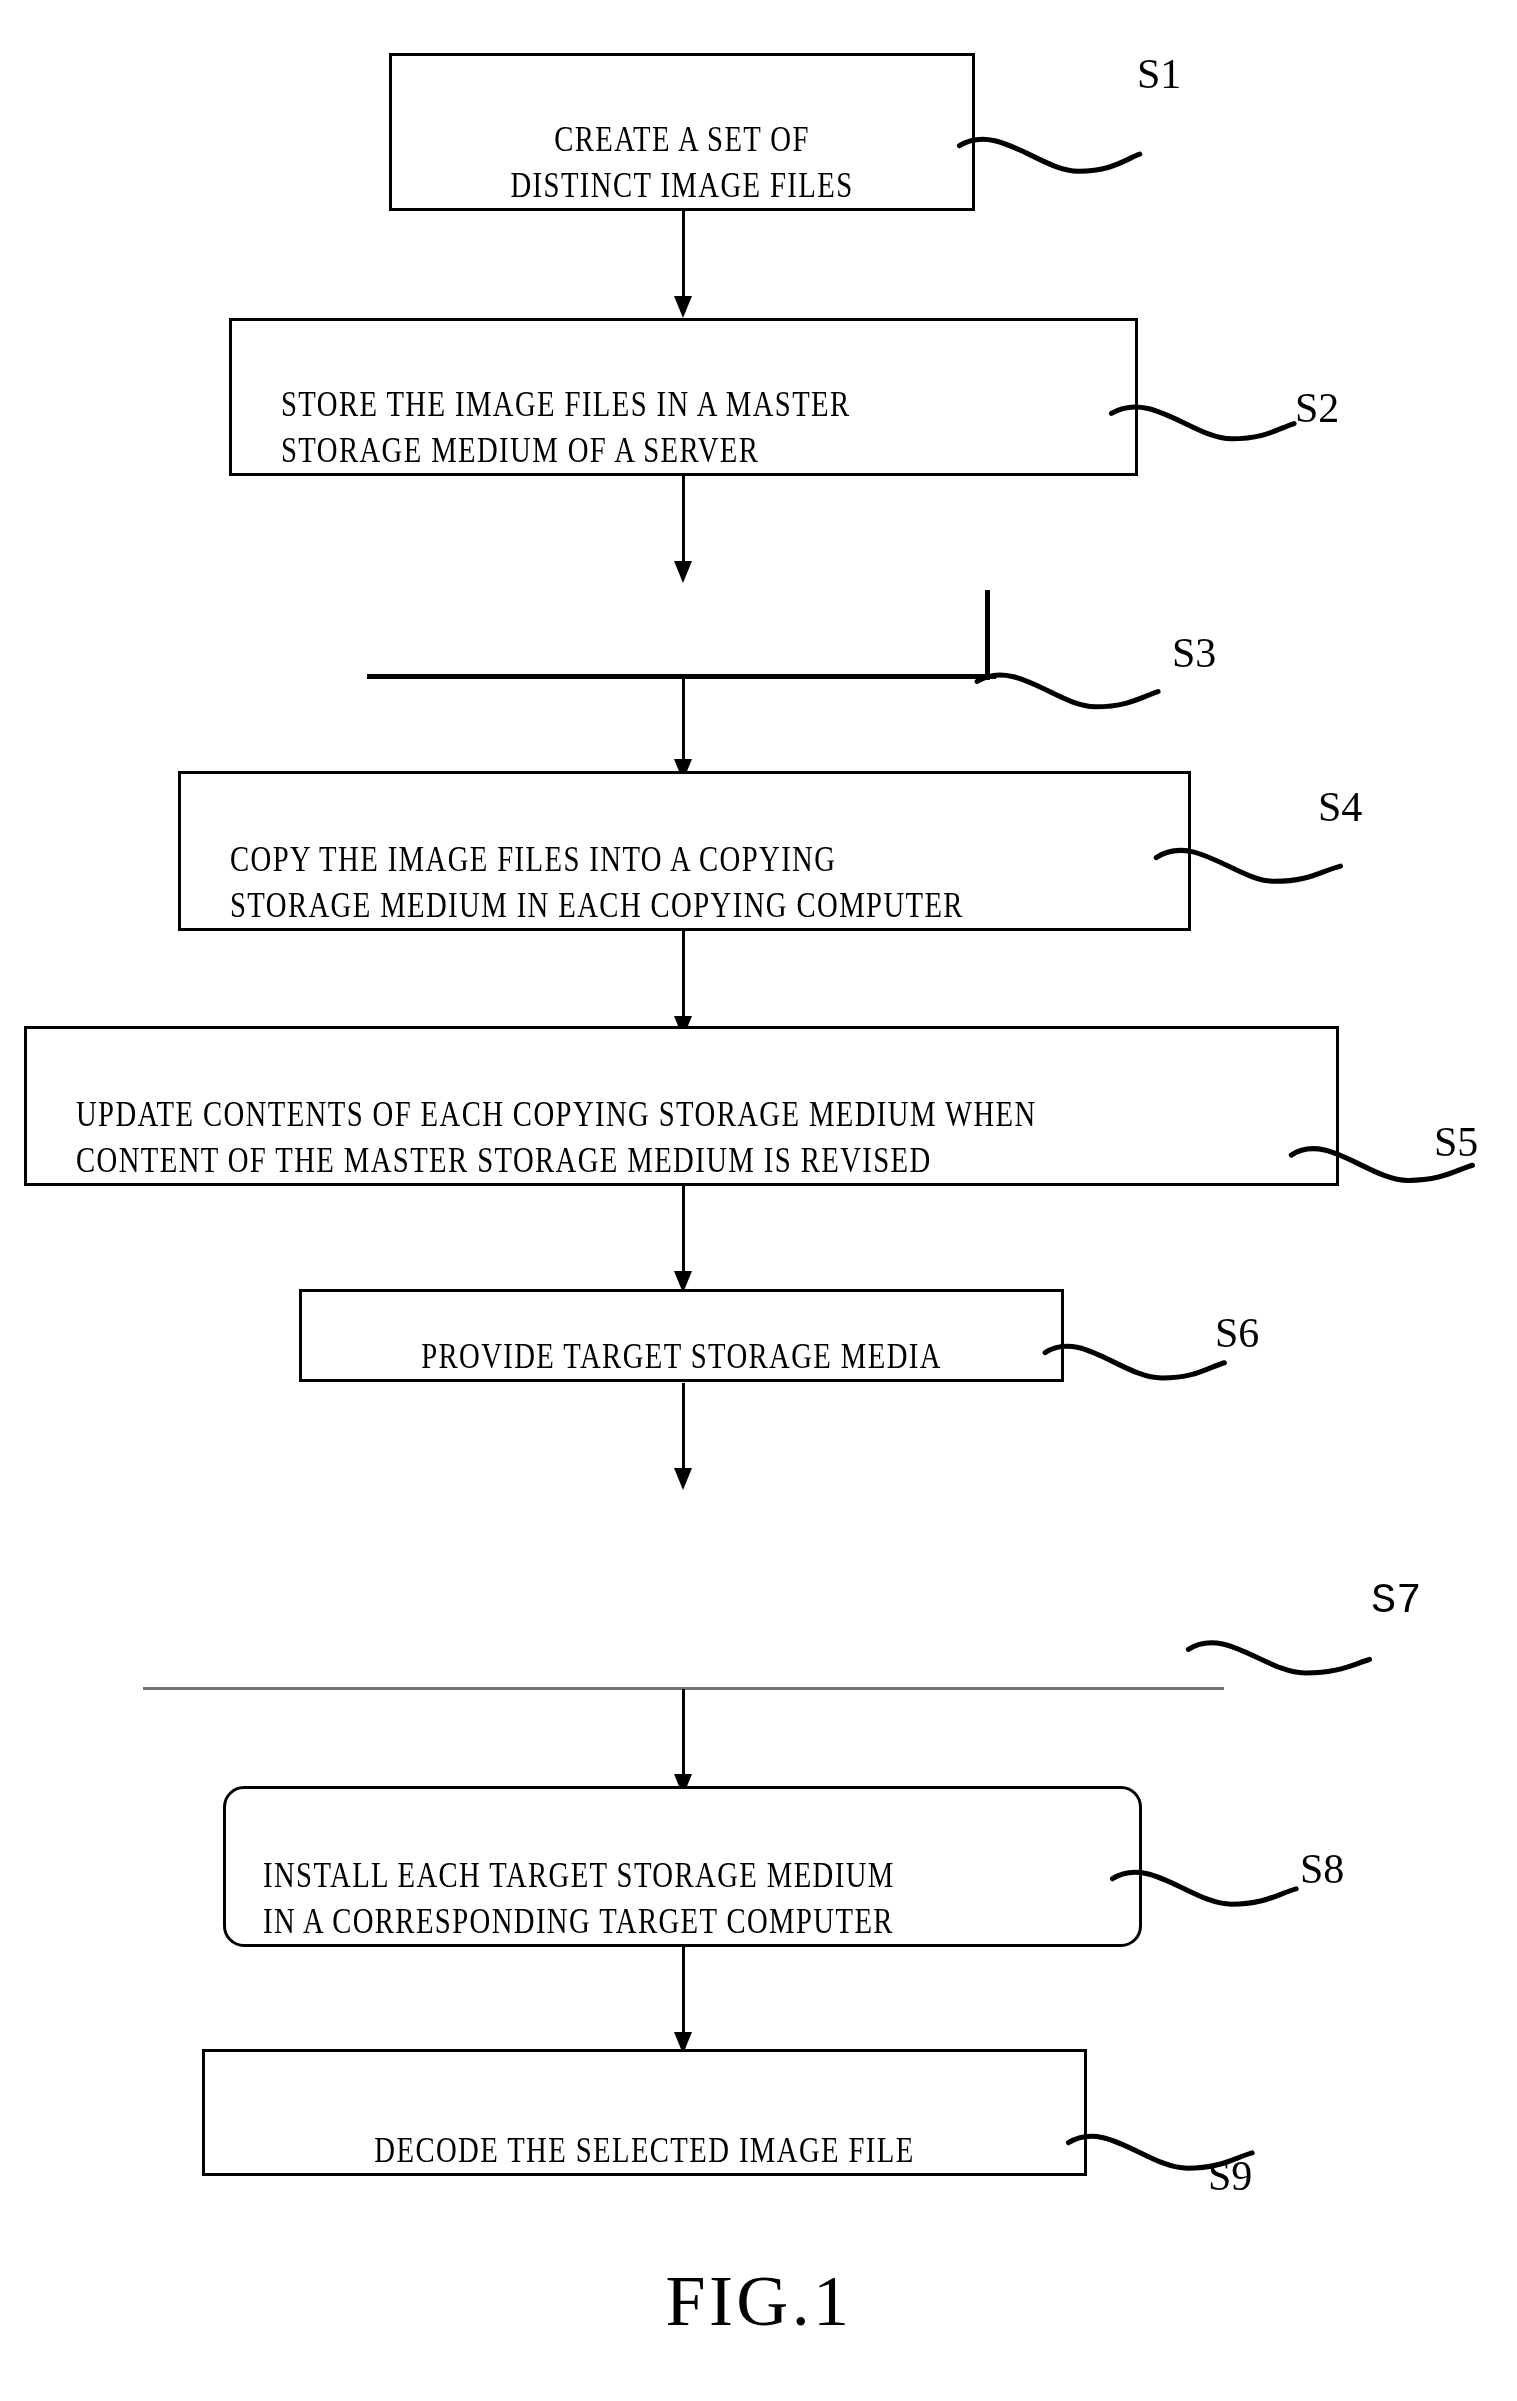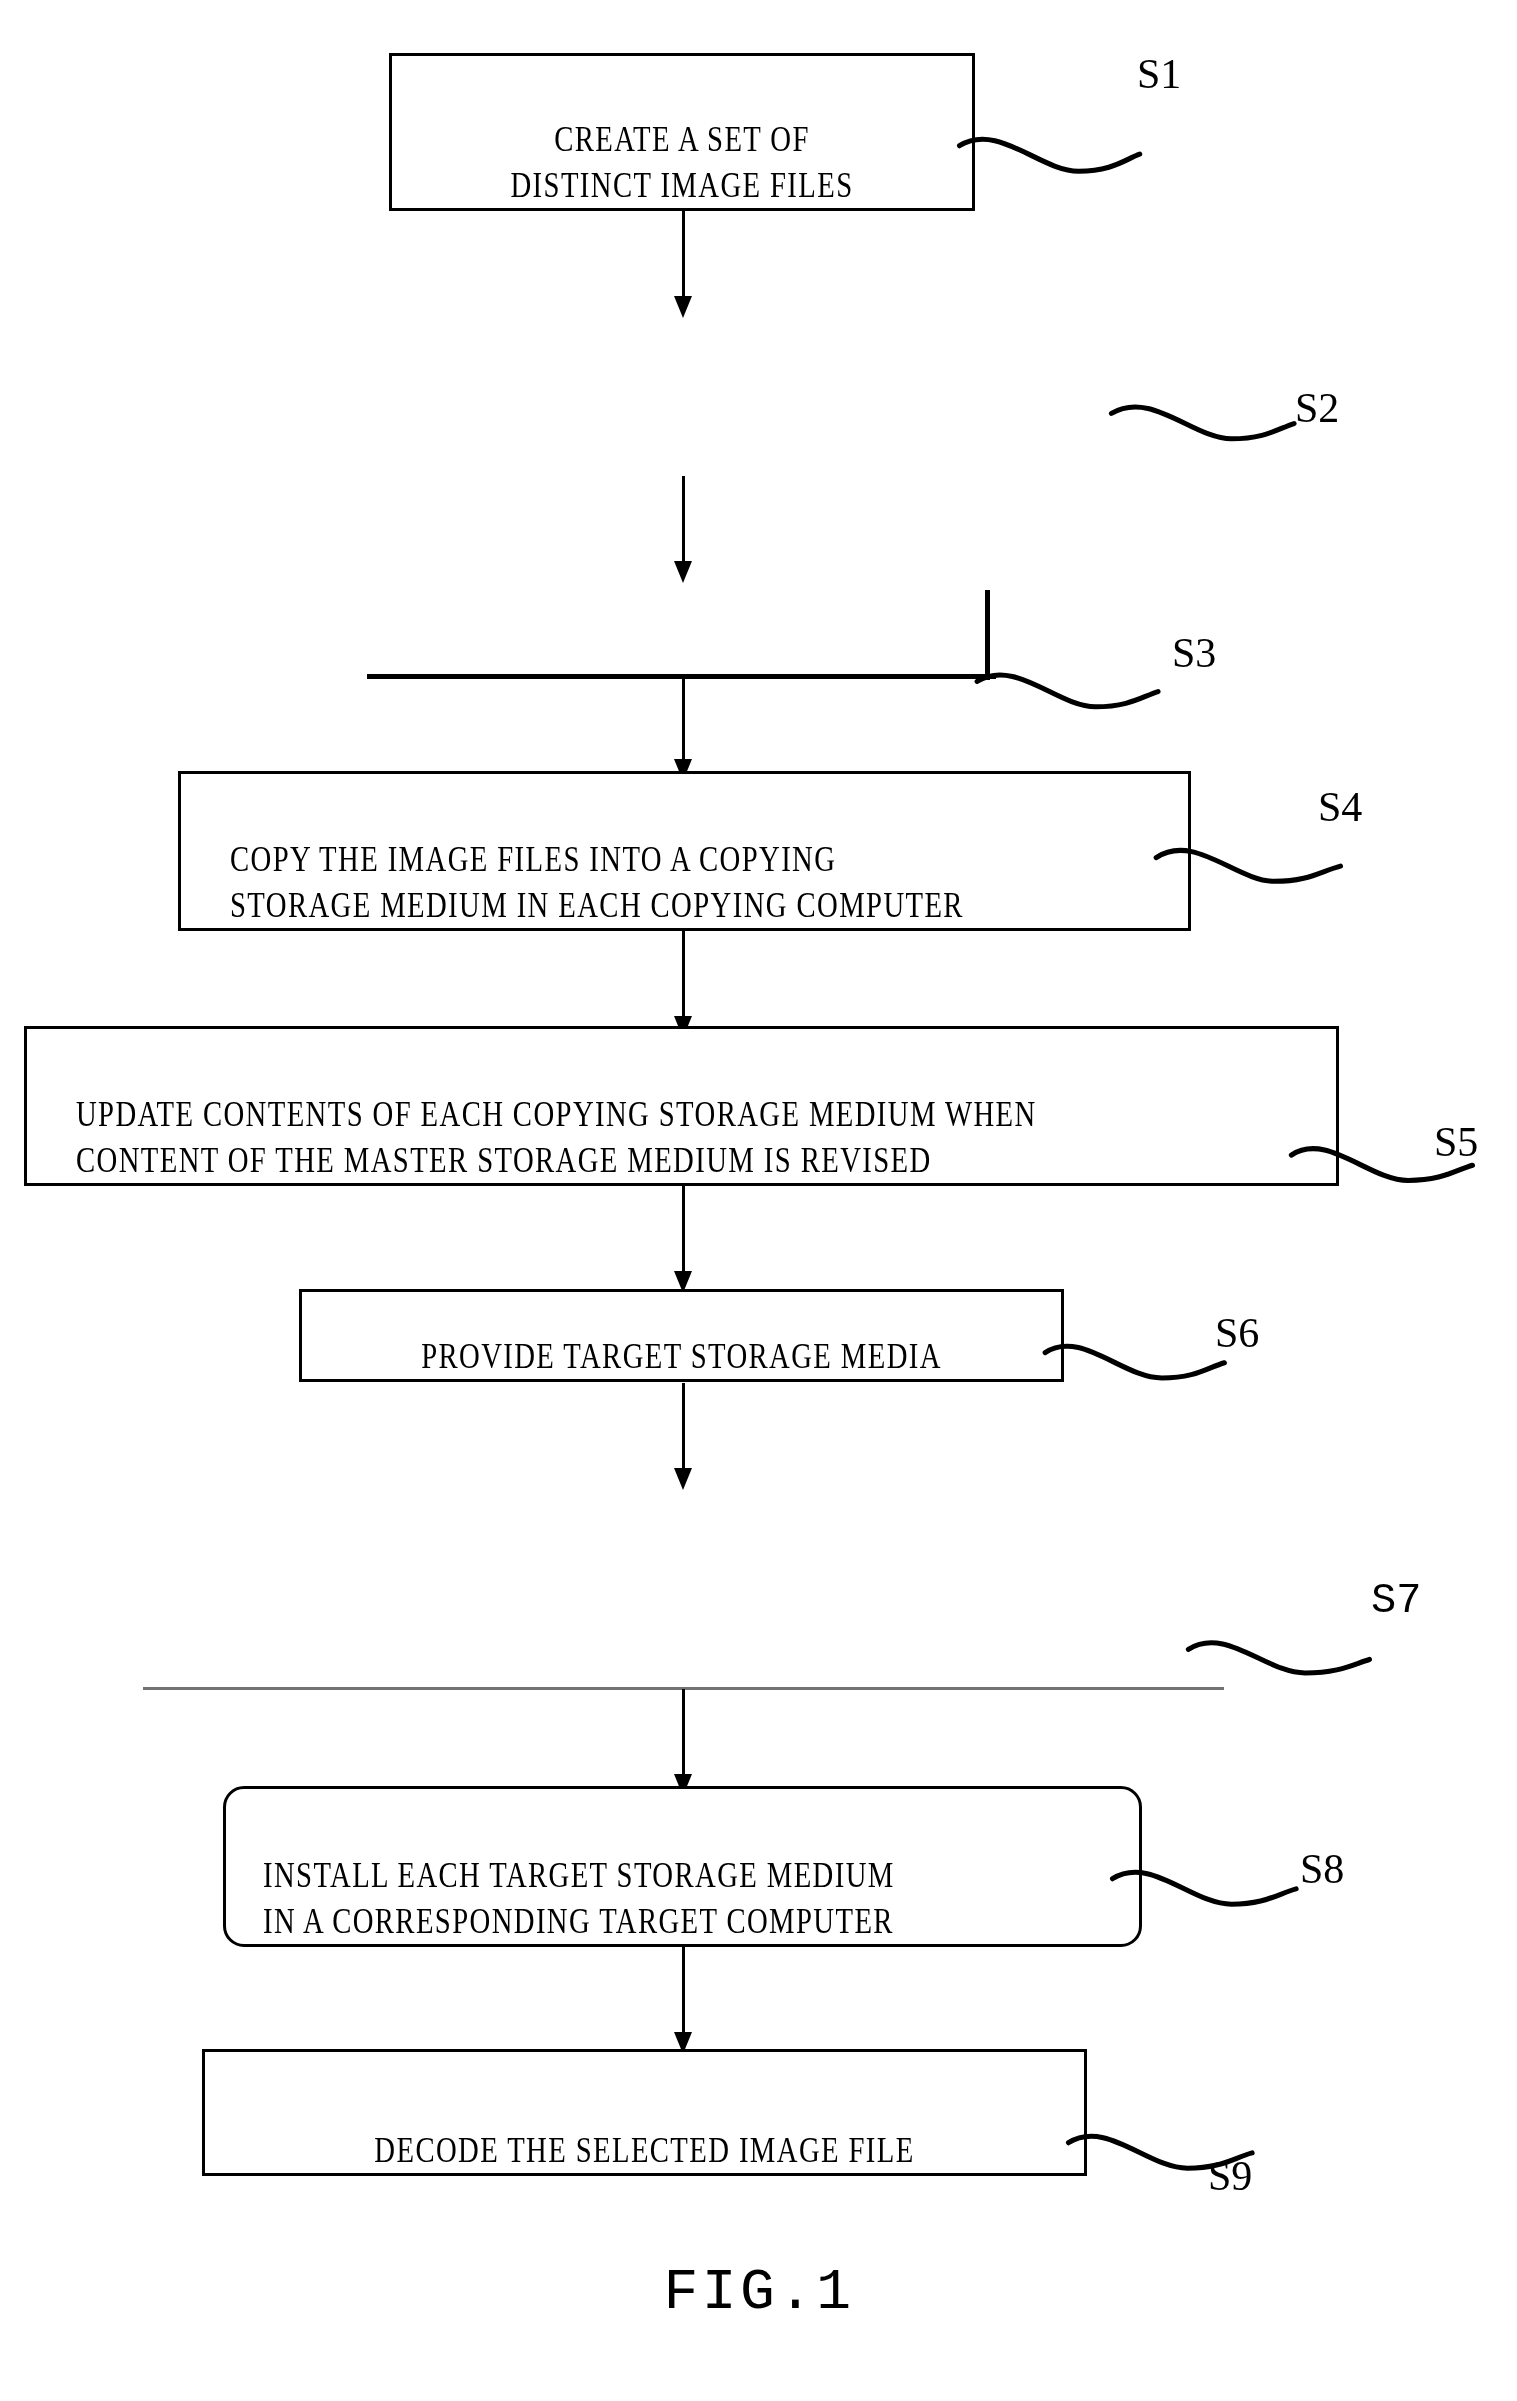--- a/index.html
+++ b/index.html
@@ -101,22 +101,22 @@
     z-index: 7;
   }
 
   
   #fig-caption {
     position: absolute;
     left: 0;
     top: 2260px;
     width: 1518px;
     text-align: center;
-    font-family: Liberation Mono, monospace;
-    font-size: 58px;
+    font-family: Liberation Serif, serif;
+    font-size: 72px;
     letter-spacing: 3.4px;
     color: #000000;
     z-index: 8;
   }
 </style>
 </head>
 <body>
 
 <div id="figure-root">
 
@@ -129,20 +129,24 @@
       <path d="M 10 62 C 55 34, 105 92, 150 92 C 190 92, 205 78, 222 72" fill="none" stroke="#000" stroke-width="6" stroke-linecap="round"></path>
     </svg>
   </div>
   <div class="step-label" style="left:1137px; top:53px;">S1</div>
 
   <div class="connector" style="left:682px; top:211px; width:3.4px; height:107px;">
     <div class="conn-stem" style="height:85px;"></div>
     <div class="conn-head" style="top:85px;"></div>
   </div>
 
+  <div class="proc-box ta-left pad-l-lg" style="left:229px; top:318px; width:909px; height:158px;">
+    <div class="proc-text">STORE THE IMAGE FILES IN A MASTER
+STORAGE MEDIUM OF A SERVER</div>
+  </div>
   <div class="leader" style="left:1104px; top:361px; width:255px; height:93px;">
     <svg width="255" height="93" viewBox="0 0 300 110">
       <path d="M 8 62 C 55 34, 105 92, 150 92 C 190 92, 205 80, 224 74" fill="none" stroke="#000" stroke-width="6" stroke-linecap="round"></path>
     </svg>
   </div>
   <div class="step-label" style="left:1295px; top:387px;">S2</div>
 
   <div class="connector" style="left:682px; top:476px; width:3.4px; height:107px;">
     <div class="conn-stem" style="height:85px;"></div>
     <div class="conn-head" style="top:85px;"></div>

